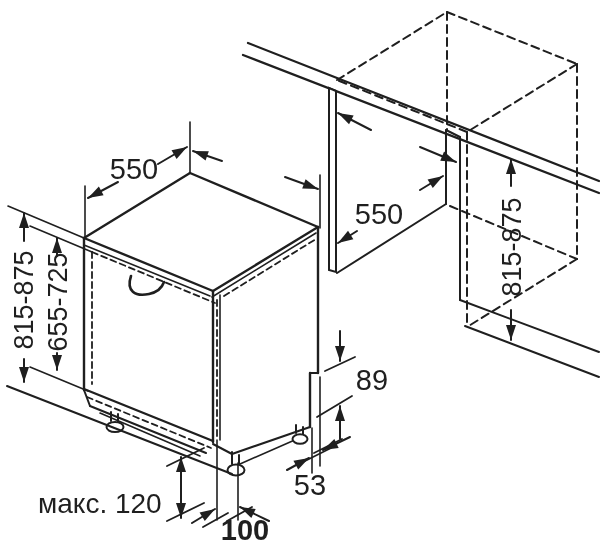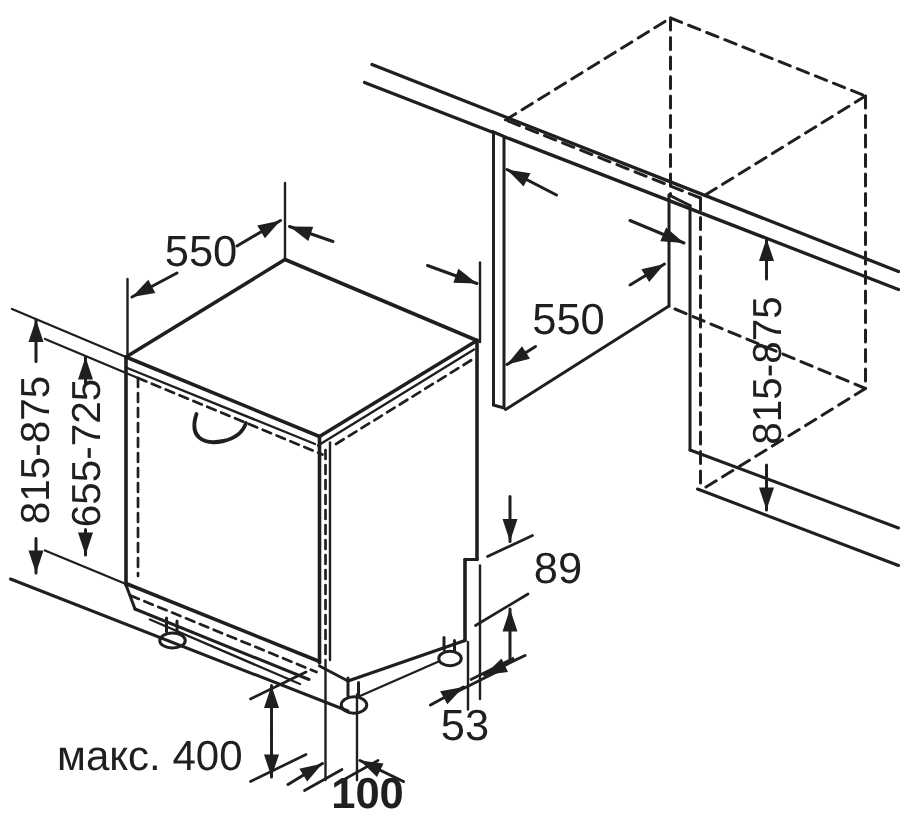--- a/index.html
+++ b/index.html
@@ -172,15 +172,15 @@
 
 <div class="lbl rot" style="left:58px;top:302px;">655-725</div>
 
 <div class="lbl" style="left:356px;top:380px;margin-left:16px;">89</div>
 
 <div class="lbl" style="left:310px;top:485px;">53</div>
 
 <div class="lbl" style="left:245px;top:530px;font-weight:bold;">100</div>
 
 
-<div class="lbl leftalign" style="left:38px;top:504px;">макс. 400</div>
+<div class="lbl leftalign" style="left:38px;top:504px;">макс. 120</div>
 
 </div>
 
 </body></html>

